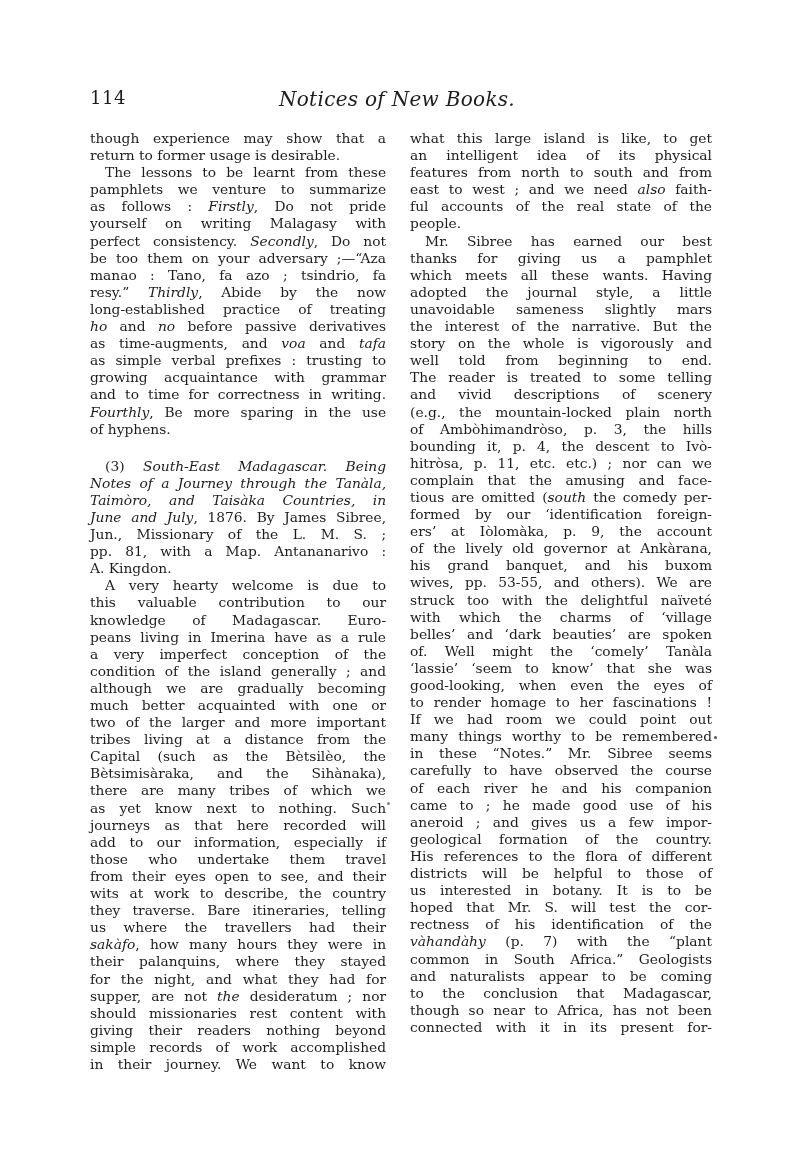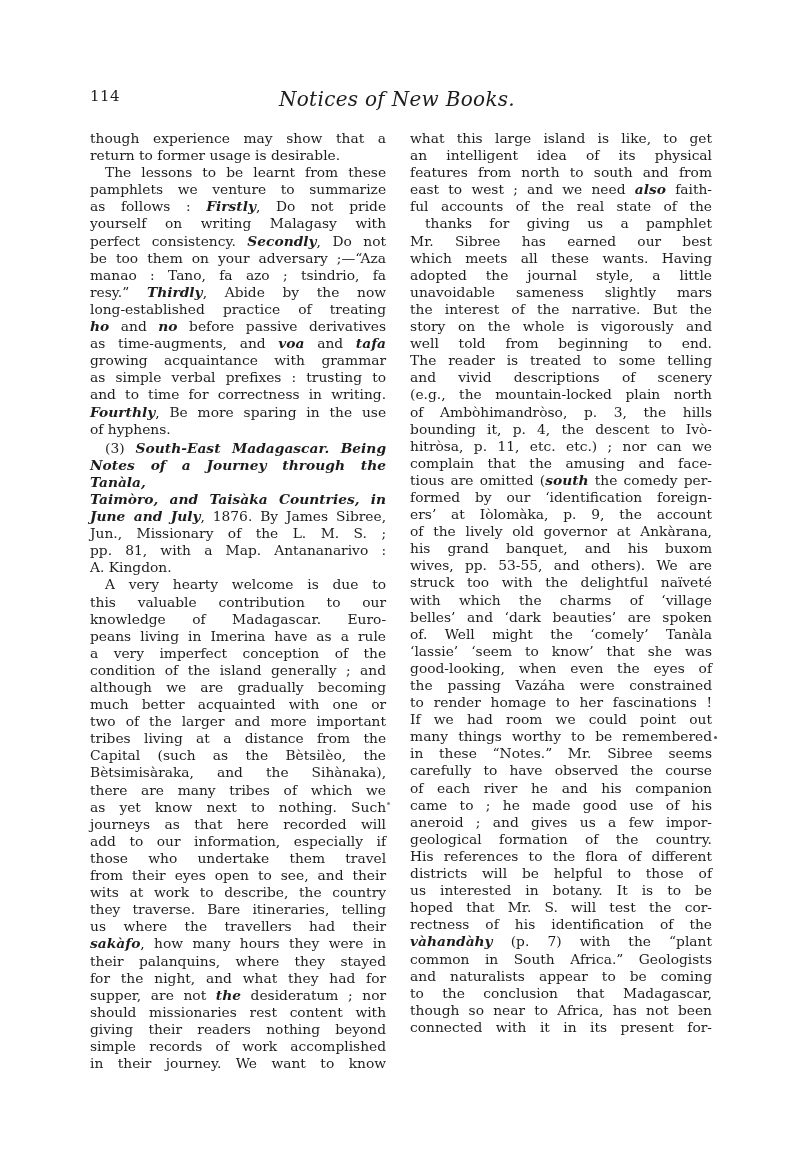--- a/index.html
+++ b/index.html
@@ -14,49 +14,49 @@
     position: relative;
     width: 800px; height: 1157px;
     padding: 87px 88px 0 90px;
   }
   .running-head {
     position: relative;
     height: 21px;
   }
   .page-number {
     position: absolute; left: 0; top: 0;
-    font-size: 15px;
+    font-size: 18px;
     letter-spacing: 0.5px;
   }
   .head-title {
     position: absolute; left: 0; right: 8px; top: 0;
     text-align: center;
     font-style: italic;
     font-size: 20px;
     letter-spacing: 0.3px;
   }
   .columns {
     display: flex;
     gap: 24px;
     margin-top: 22px;
   }
   .column { width: 301px; }
   .column + .column { width: 307px; }
   .para { }
-  .para.space-before { margin-top: 2px; }
+  .para.space-before { margin-top: 20px; }
   .para.indent .line:first-child { text-indent: 15px; }
   .line {
     font-size: 13.8px;
     line-height: 17.1px;
     text-align: justify;
     text-align-last: justify;
     text-justify: inter-word;
   }
   .line.last { text-align-last: left; }
-  i { font-style: italic; font-weight: bold; }
+  i { font-style: italic; }
   .ink-dot {
     position: absolute;
     width: 3px; height: 3px;
     border-radius: 50%;
     background: var(--ink, #1c1c1c);
     opacity: 0.75;
   }
   .dot-a { left: 714px; top: 736px; }
   .dot-b { left: 387px; top: 802px; opacity: 0.55; }
 </style>
@@ -79,22 +79,22 @@
           <div class="line">pamphlets we venture to summarize</div>
           <div class="line">as follows : <i>Firstly</i>, Do not pride</div>
           <div class="line">yourself on writing Malagasy with</div>
           <div class="line">perfect consistency. <i>Secondly</i>, Do not</div>
           <div class="line">be too them on your adversary ;—“Aza</div>
           <div class="line">manao : Tano, fa azo ; tsindrio, fa</div>
           <div class="line">resy.” <i>Thirdly</i>, Abide by the now</div>
           <div class="line">long-established practice of treating</div>
           <div class="line"><i>ho</i> and <i>no</i> before passive derivatives</div>
           <div class="line">as time-augments, and <i>voa</i> and <i>tafa</i></div>
+          <div class="line">as simple verbal prefixes : trusting to</div>
           <div class="line">growing acquaintance with grammar</div>
-          <div class="line">as simple verbal prefixes : trusting to</div>
           <div class="line">and to time for correctness in writing.</div>
           <div class="line"><i>Fourthly</i>, Be more sparing in the use</div>
           <div class="line last">of hyphens.</div>
         </div>
         <div class="para indent space-before">
           <div class="line">(3) <i>South-East Madagascar. Being</i></div>
           <div class="line"><i>Notes of a Journey through the Tanàla,</i></div>
           <div class="line"><i>Taimòro, and Taisàka Countries, in</i></div>
           <div class="line"><i>June and July</i>, 1876. By James Sibree,</div>
           <div class="line">Jun., Missionary of the L. M. S. ;</div>
@@ -133,24 +133,25 @@
           <div class="line">in their journey. We want to know</div>
         </div>
       </section>
     <section class="column">
         <div class="para">
           <div class="line">what this large island is like, to get</div>
           <div class="line">an intelligent idea of its physical</div>
           <div class="line">features from north to south and from</div>
           <div class="line">east to west ; and we need <i>also</i> faith-</div>
           <div class="line">ful accounts of the real state of the</div>
+          <div class="line last">people.</div>
         </div>
         <div class="para indent">
+          <div class="line">Mr. Sibree has earned our best</div>
           <div class="line">thanks for giving us a pamphlet</div>
-          <div class="line">Mr. Sibree has earned our best</div>
           <div class="line">which meets all these wants. Having</div>
           <div class="line">adopted the journal style, a little</div>
           <div class="line">unavoidable sameness slightly mars</div>
           <div class="line">the interest of the narrative. But the</div>
           <div class="line">story on the whole is vigorously and</div>
           <div class="line">well told from beginning to end.</div>
           <div class="line">The reader is treated to some telling</div>
           <div class="line">and vivid descriptions of scenery</div>
           <div class="line">(e.g., the mountain-locked plain north</div>
           <div class="line">of Ambòhimandròso, p. 3, the hills</div>
@@ -162,21 +163,20 @@
           <div class="line">ers’ at Iòlomàka, p. 9, the account</div>
           <div class="line">of the lively old governor at Ankàrana,</div>
           <div class="line">his grand banquet, and his buxom</div>
           <div class="line">wives, pp. 53-55, and others). We are</div>
           <div class="line">struck too with the delightful naïveté</div>
           <div class="line">with which the charms of ‘village</div>
           <div class="line">belles’ and ‘dark beauties’ are spoken</div>
           <div class="line">of. Well might the ‘comely’ Tanàla</div>
           <div class="line">‘lassie’ ‘seem to know’ that she was</div>
           <div class="line">good-looking, when even the eyes of</div>
-          <div class="line">the passing Vazáha were constrained</div>
           <div class="line">to render homage to her fascinations !</div>
           <div class="line">If we had room we could point out</div>
           <div class="line">many things worthy to be remembered</div>
           <div class="line">in these “Notes.” Mr. Sibree seems</div>
           <div class="line">carefully to have observed the course</div>
           <div class="line">of each river he and his companion</div>
           <div class="line">came to ; he made good use of his</div>
           <div class="line">aneroid ; and gives us a few impor-</div>
           <div class="line">geological formation of the country.</div>
           <div class="line">His references to the flora of different</div>

